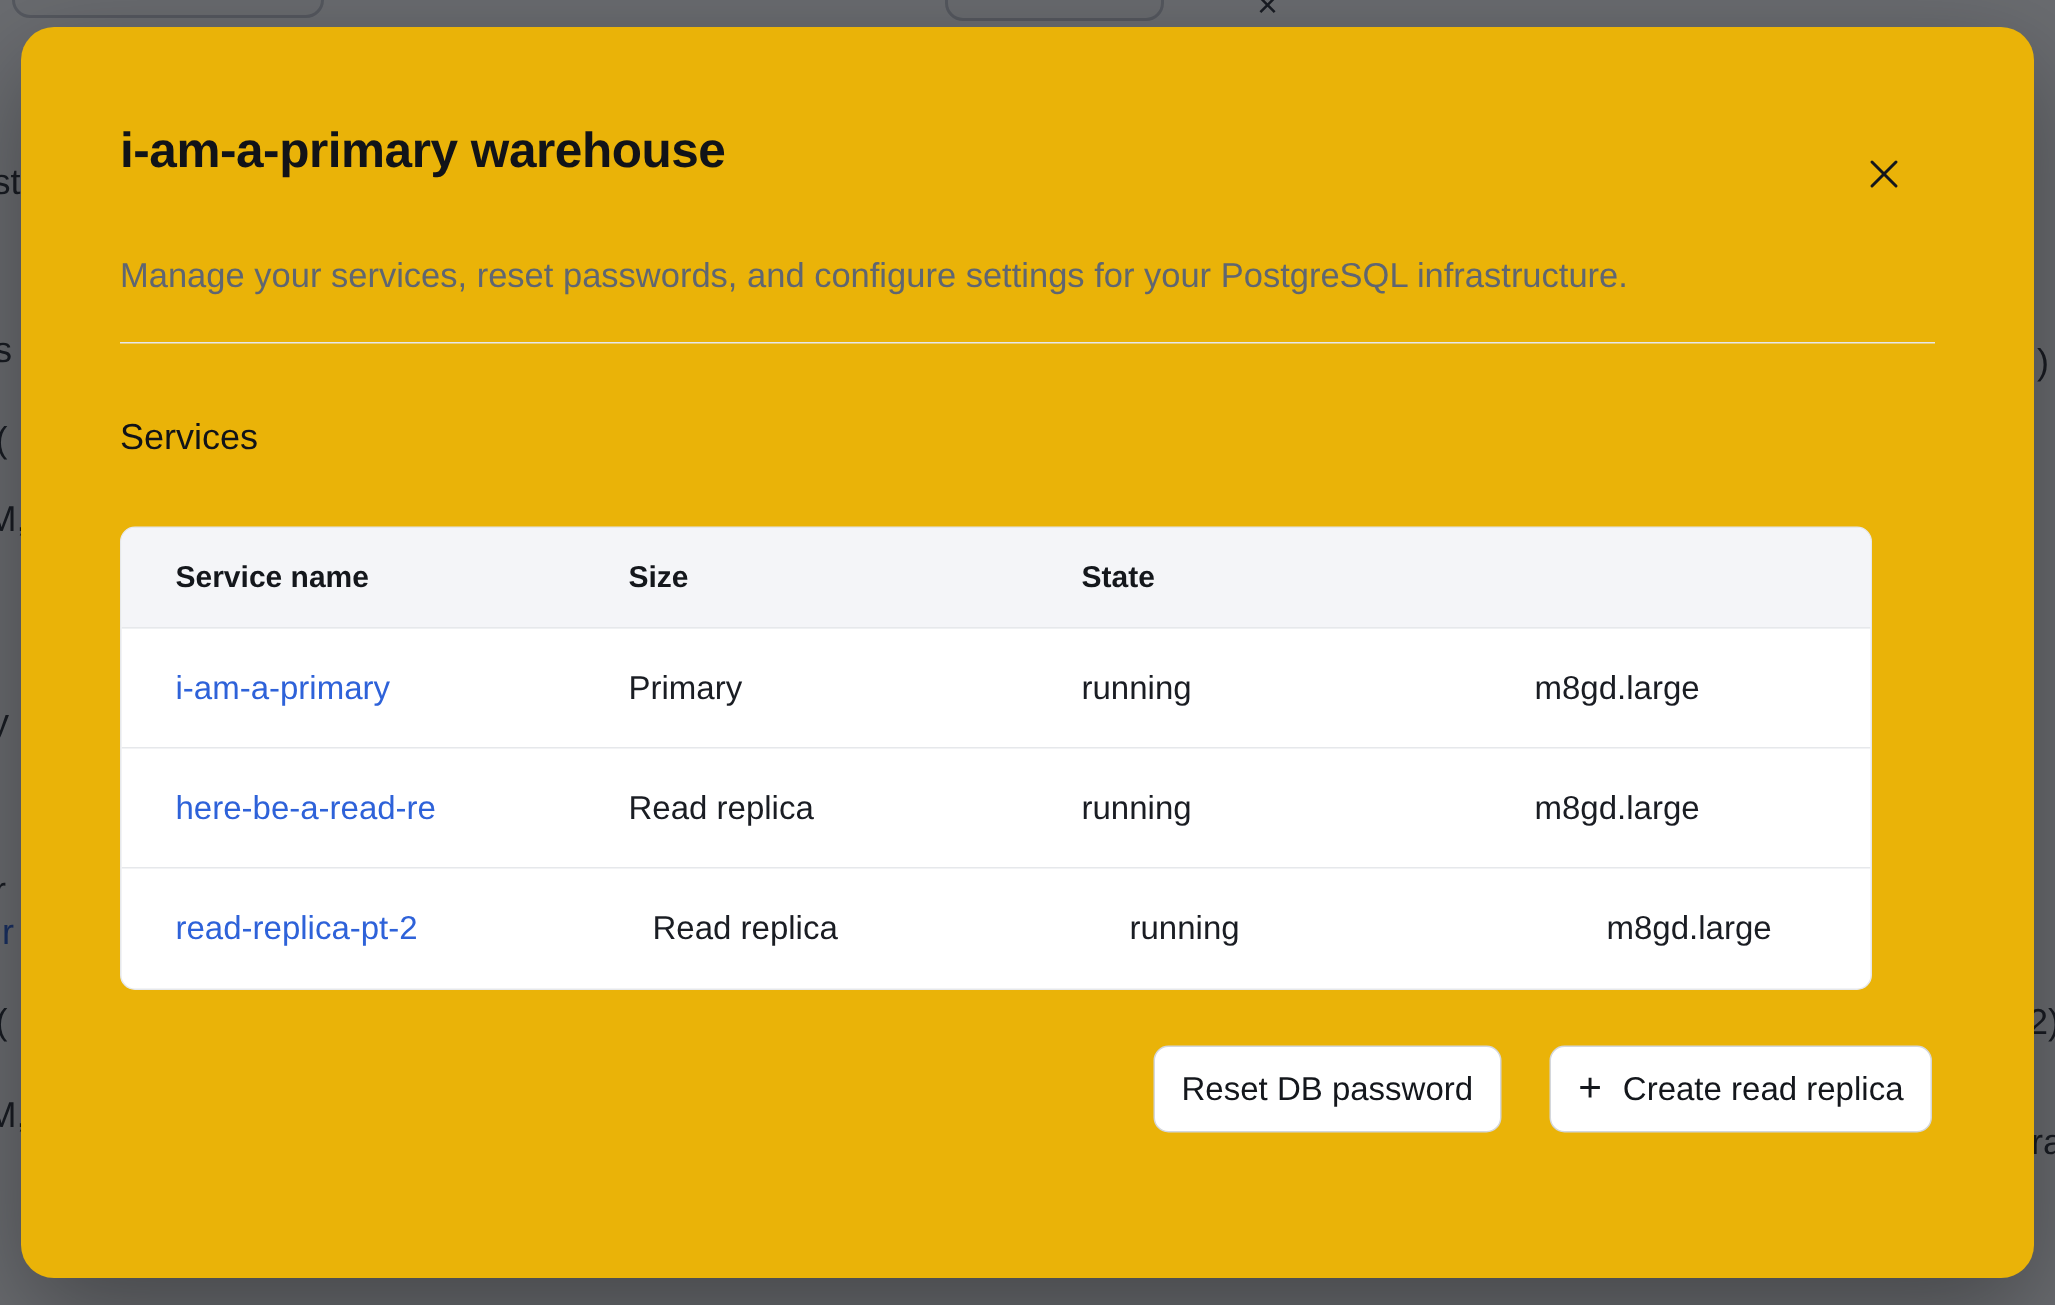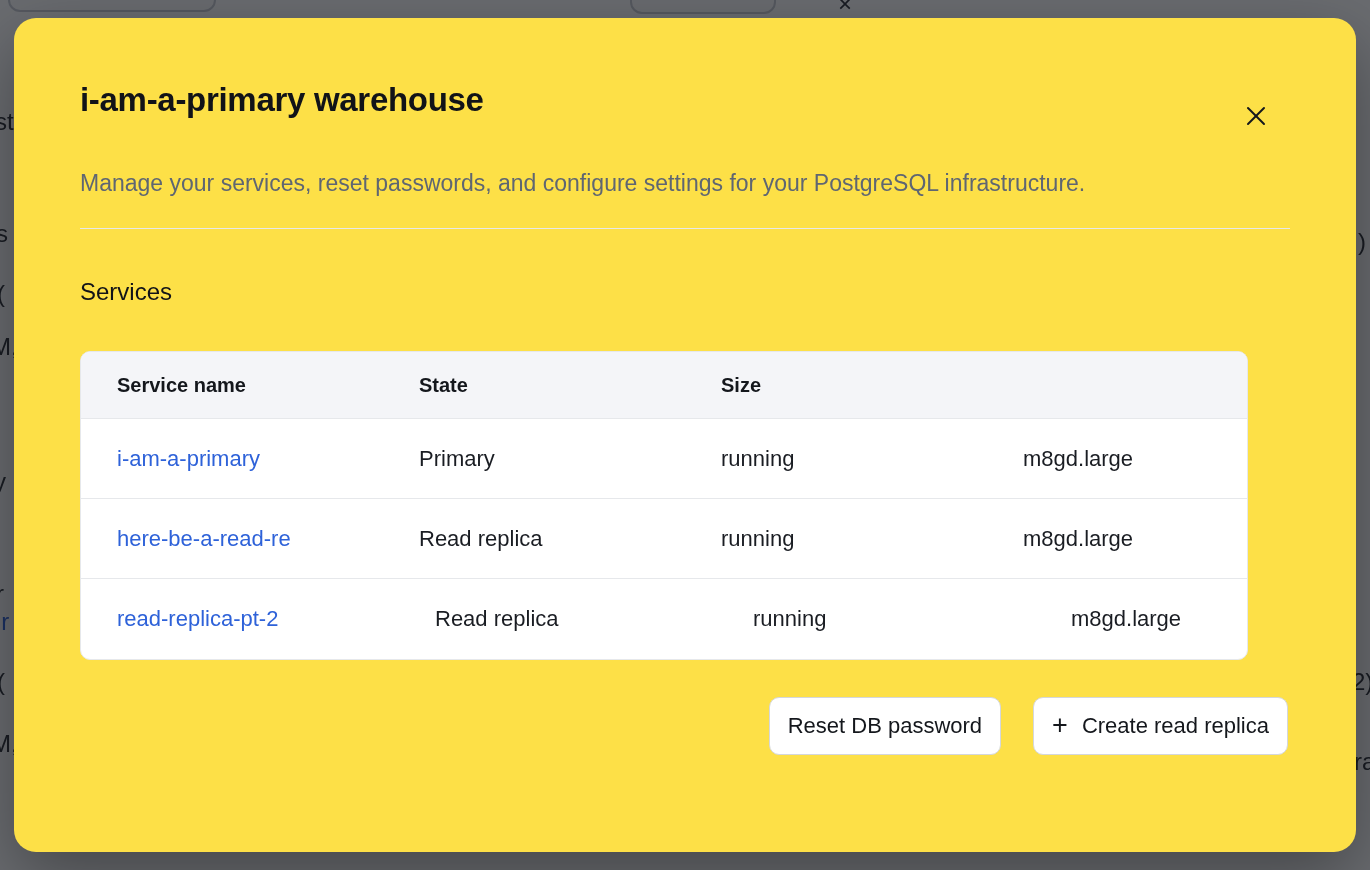--- a/index.html
+++ b/index.html
@@ -30,21 +30,21 @@
   .overlay {
     position: absolute; inset: 0;
     background: var(--overlay, rgba(15,18,25,0.62));
   }
 
   
   .modal {
     position: absolute;
     left: 14px; top: 18px;
     width: 1342px; height: 834px;
-    background: #fde047;
+    background: #eab308;
     border-radius: 22px;
     box-shadow: 0 24px 70px rgba(0,0,0,0.35);
     padding: 60px 66px 0 66px;
   }
   .close-btn {
     position: absolute;
     top: 76px; right: 78px;
     width: 44px; height: 44px;
     background: transparent;
     border: none;
@@ -190,22 +190,22 @@
 
     <p class="dialog-desc">Manage your services, reset passwords, and configure settings for your PostgreSQL infrastructure.</p>
 
     <hr class="divider">
 
     <h2 class="services-heading">Services</h2>
 
     <div class="svc-table">
       <div class="t-row t-head">
         <div class="cell">Service name</div>
+        <div class="cell">Size</div>
         <div class="cell">State</div>
-        <div class="cell">Size</div>
       </div>
 
       <div class="t-row t-body-row">
         <div class="cell"><a>i-am-a-primary</a></div>
         <div class="cell">Primary</div>
         <div class="cell">running</div>
         <div class="cell">m8gd.large</div>
       </div>
 
       <div class="t-row t-body-row">

